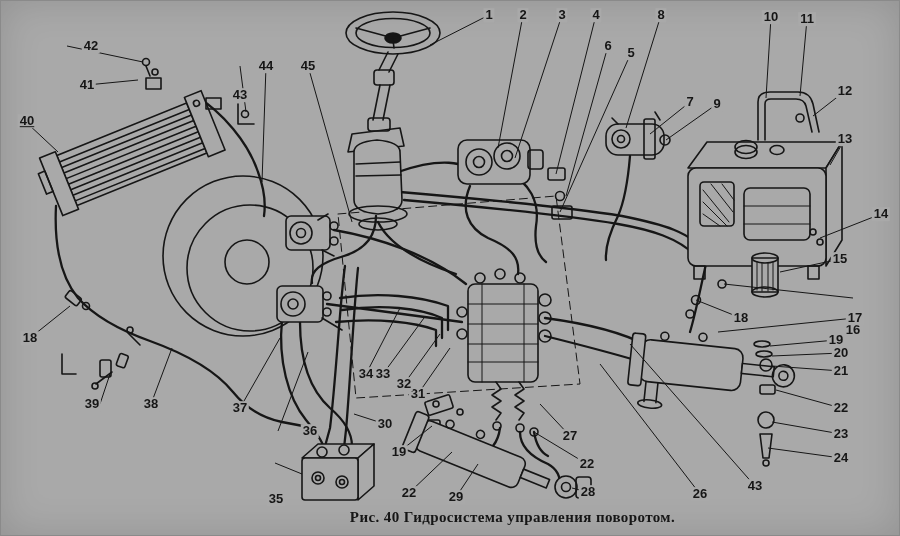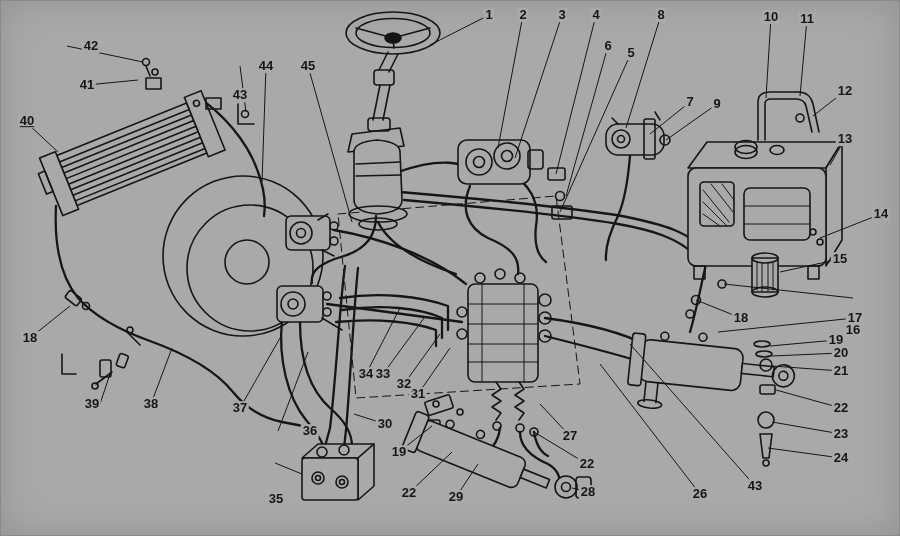--- a/index.html
+++ b/index.html
@@ -398,14 +398,15 @@
       <span class="callout" style="left: 92px; top: 404px; text-align: center;">39</span>
       <span class="callout" style="left: 27px; top: 121px; text-decoration: underline;">40</span>
       <span class="callout" style="left: 87px; top: 85px;">41</span>
       <span class="callout" style="left: 67px; top: 46px; margin-left: 24px;">42</span>
       <span class="callout" style="left: 240px; top: 83px; margin-top: 12px;">43</span>
       <span class="callout" style="left: 266px; top: 66px;">44</span>
       <span class="callout" style="left: 308px; top: 66px;">45</span>
       <span class="callout" style="left: 30px; top: 338px;">18</span>
     </div>
 
+  <div class="caption">Рис. 40  Гидросистема управления поворотом.</div>
 
 </div>
 
 </body></html>

